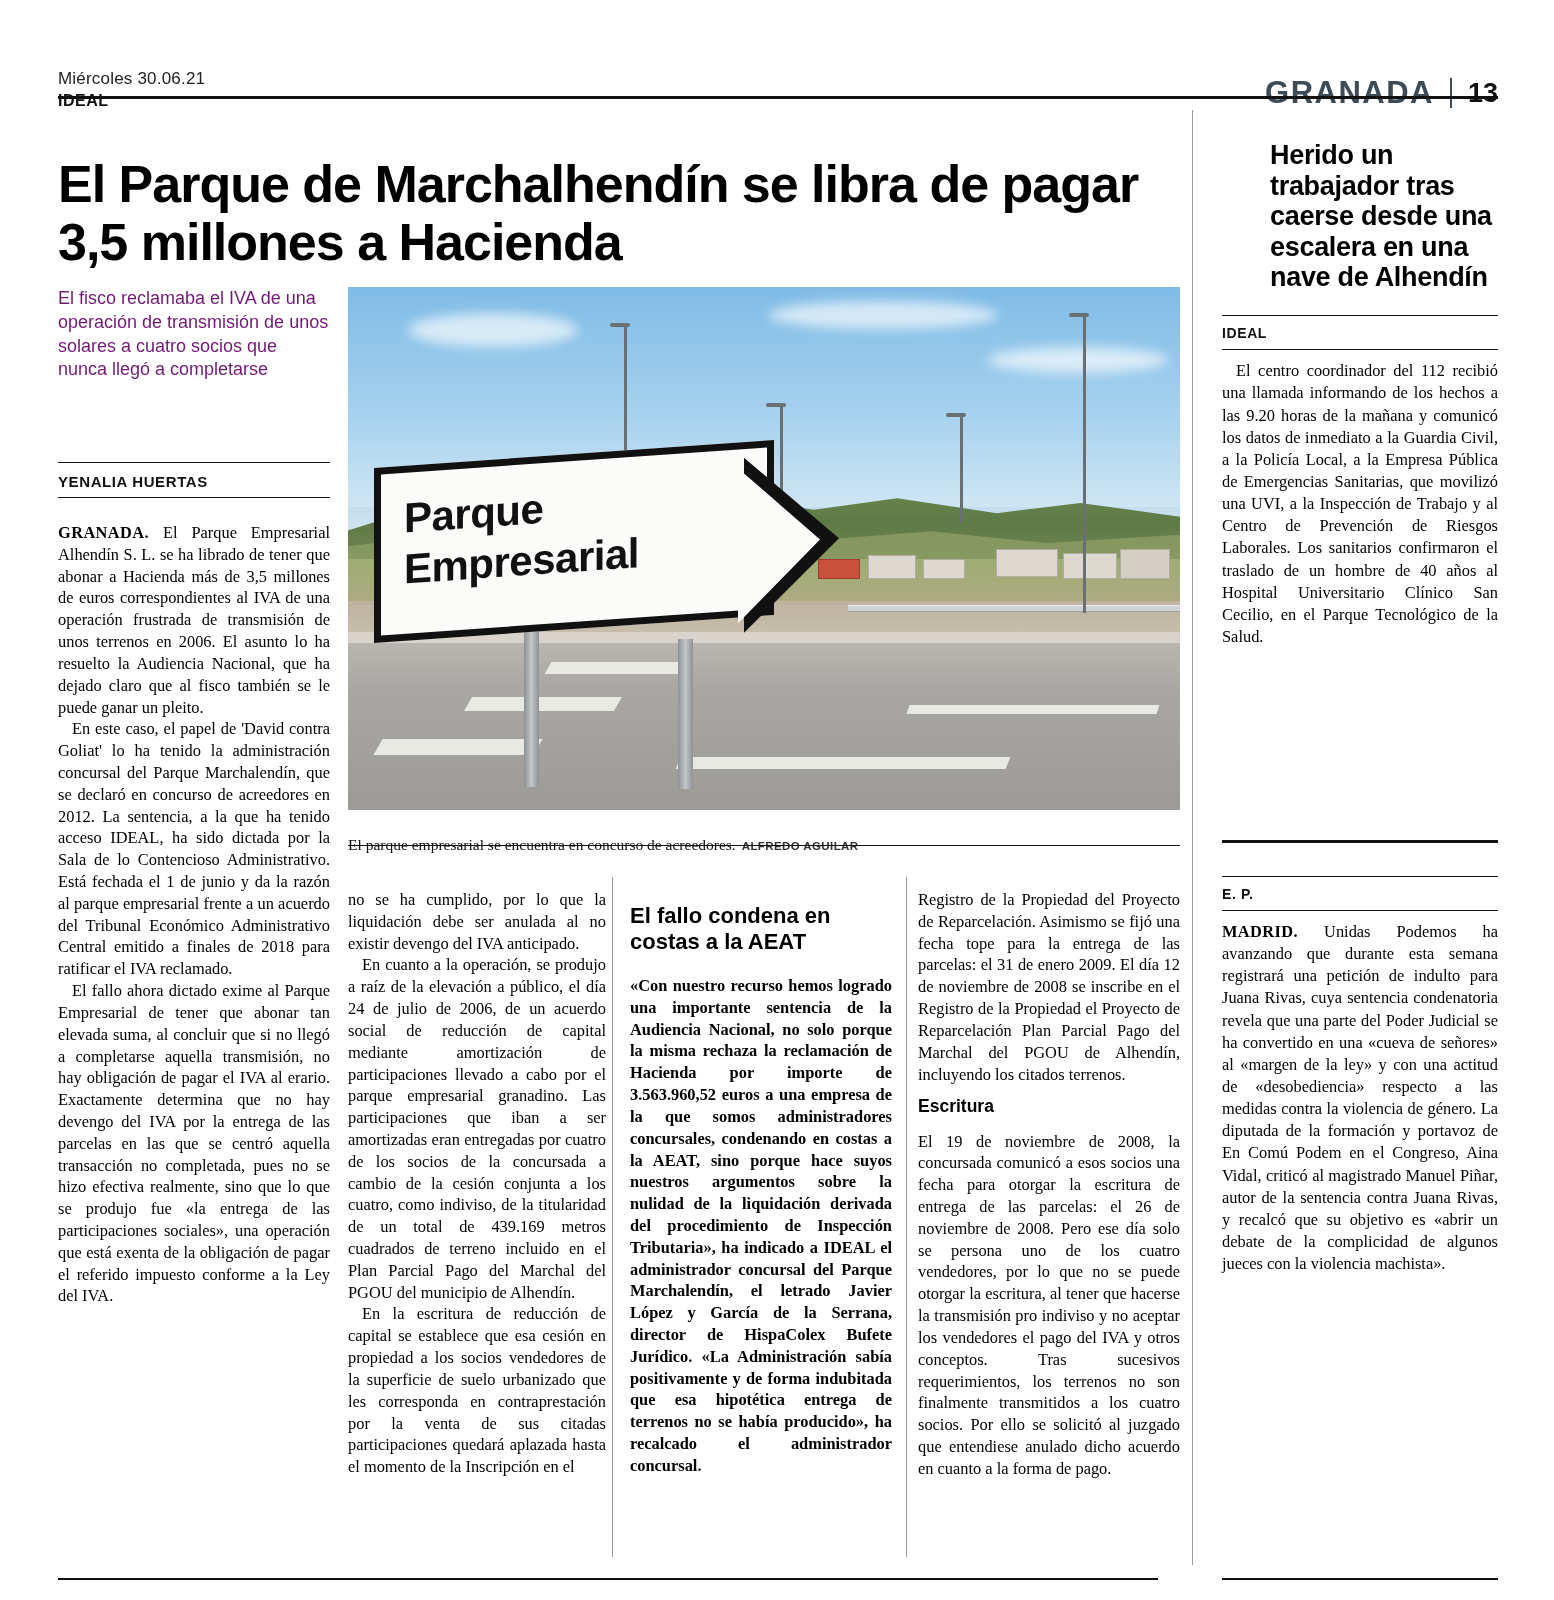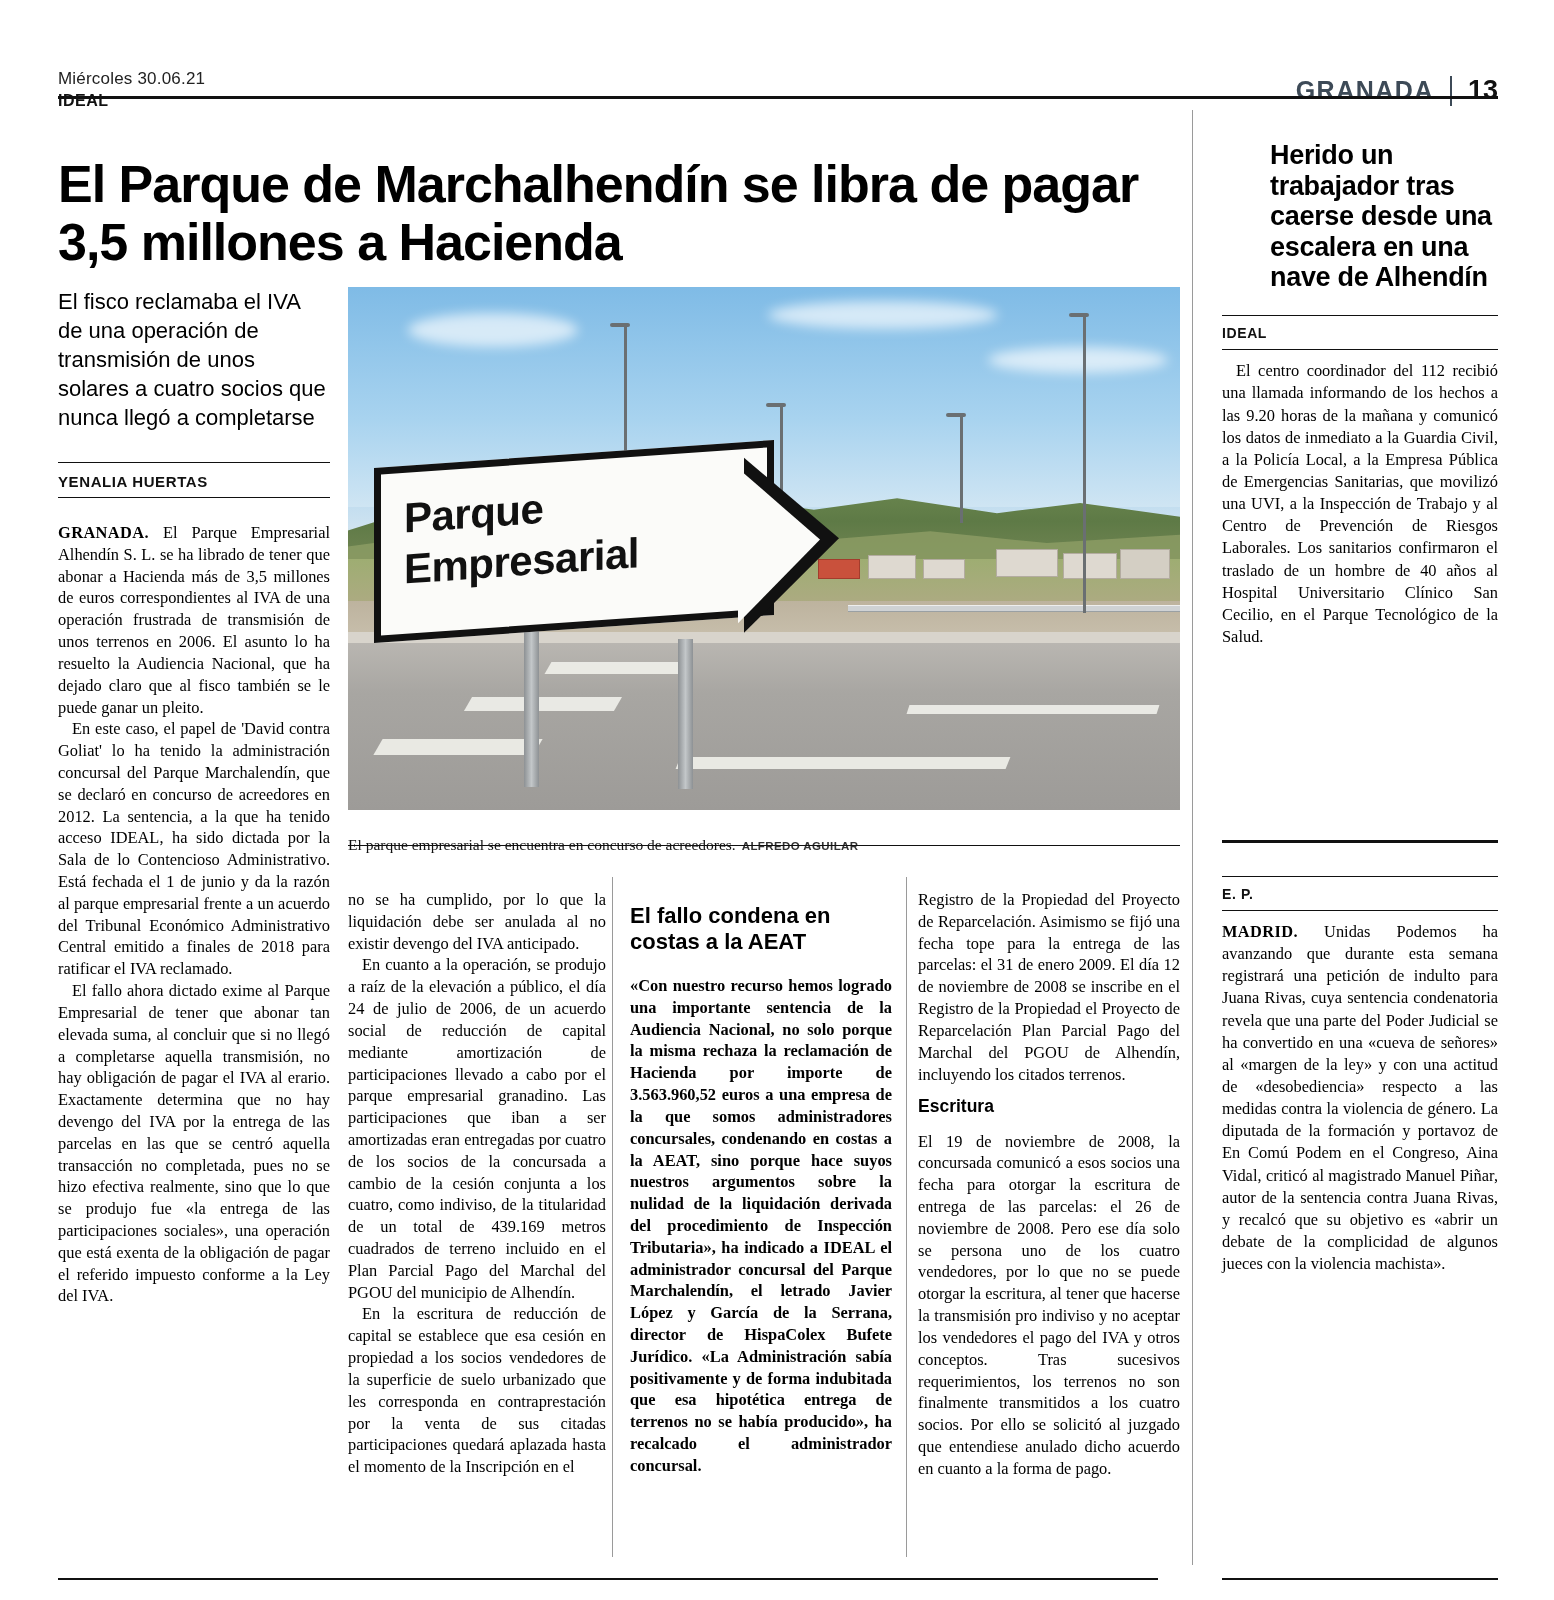--- a/index.html
+++ b/index.html
@@ -51,21 +51,21 @@
     position: absolute;
     right: 0;
     top: 6px;
     display: flex;
     align-items: center;
     gap: 16px;
   }
   .masthead .section-name {
     font-family: "Liberation Sans", sans-serif;
     font-weight: bold;
-    font-size: 25px;
+    font-size: 31px;
     letter-spacing: 1.5px;
     color: #3d4a57;
   }
   .masthead .vrule {
     width: 2px;
     height: 30px;
     background: #3d4a57;
   }
   .masthead .page-num {
     font-family: "Liberation Sans", sans-serif;
@@ -106,23 +106,23 @@
     color: #000;
   }
 
   
   .subhead {
     position: absolute;
     left: 58px;
     top: 287px;
     width: 272px;
     font-family: "Liberation Sans", sans-serif;
-    font-size: 22px;
+    font-size: 18px;
     line-height: 1.32;
-    color: #000000;
+    color: #701a75;
   }
   .byline {
     position: absolute;
     left: 58px;
     top: 462px;
     width: 272px;
     font-family: "Liberation Sans", sans-serif;
     font-weight: bold;
     font-size: 15px;
     letter-spacing: 0.6px;

